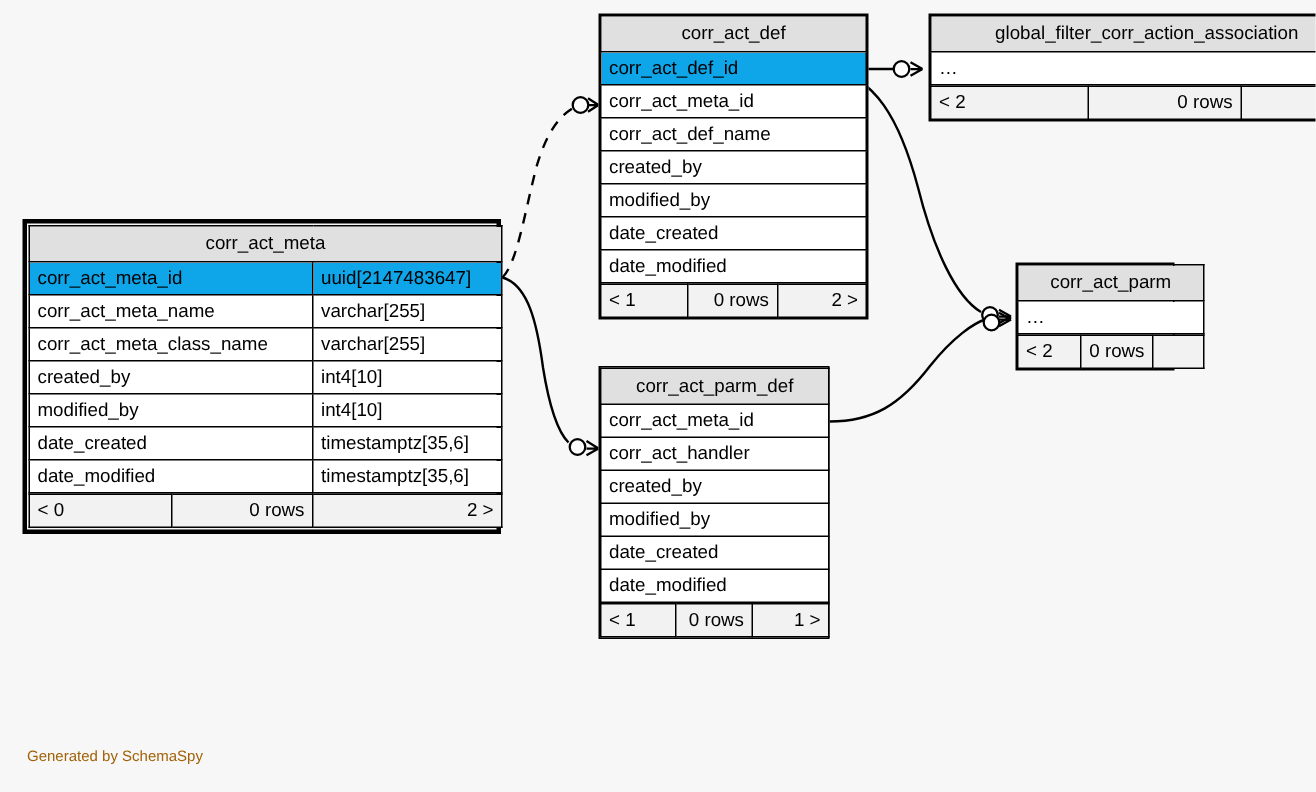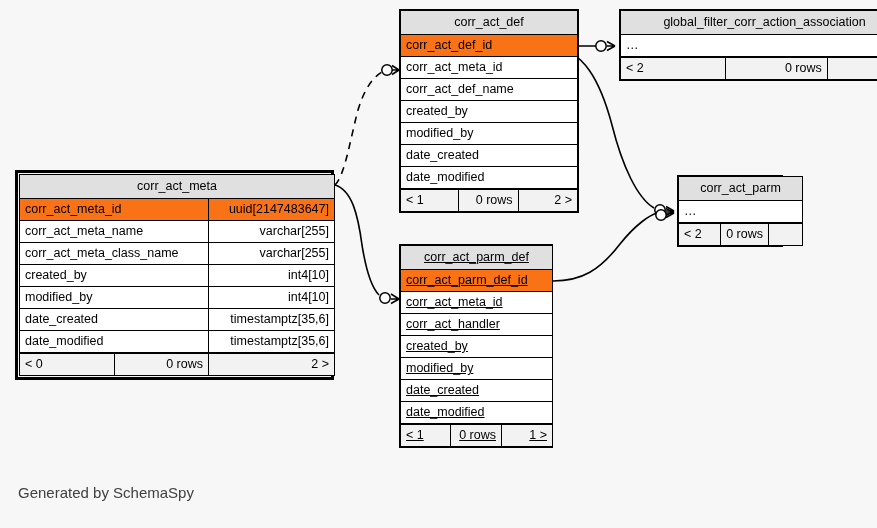--- a/index.html
+++ b/index.html
@@ -59,50 +59,50 @@
   }
 
   .title-cell {
     background: #e0e0e0;
     text-align: center;
     font-size: 12.5px;
     padding: 4px 5px 5px 5px !important;
   }
 
   .row-pk td {
-    background: #f97316;
+    background: #0ea5e9;
   }
   .row-normal td {
     background: #ffffff;
   }
 
   .col-name { text-align: left; }
-  .col-type { text-align: right; }
+  .col-type { text-align: left; }
 
   .footer td {
     background: #f2f2f2;
     font-size: 12.5px;
     padding: 3px 5px 4px 5px !important;
   }
   .foot-left  { text-align: left; }
   .foot-mid   { text-align: right; }
   .foot-right { text-align: right; }
 
   .ellipsis-cell {
     background: #ffffff;
     color: #000000;
     letter-spacing: 1px;
   }
 
   #caption {
     position: absolute;
     left: 18px;
-    top: 484px;
-    font-size: 15px;
-    color: #404040;
+    top: 499px;
+    font-size: 10px;
+    color: #a16207;
     white-space: nowrap;
   }
 </style>
 </head>
 <body>
 
 <div id="canvas">
 
   <svg id="edges" viewBox="0 0 877 528" width="877" height="528">
     <defs>
@@ -135,21 +135,21 @@
       <path d="M674,211 L666,206.5 M674,211 L666,215.5 M674,211 L666,211" stroke="#000" stroke-width="1.5" fill="none"></path>
     </g>
 
     <g>
       <path d="M553,281 C582,281 600,270 620,244 C636,224 650,215 657,213" stroke="#000" stroke-width="1.6" fill="none"></path>
       <circle cx="661" cy="215" r="5.2" fill="#ffffff" stroke="#000" stroke-width="1.5"></circle>
       <path d="M674,213 L666,208.5 M674,213 L666,217.5 M674,213 L666,213" stroke="#000" stroke-width="1.5" fill="none"></path>
     </g>
   </svg>
 
-  <div class="table-box focal" style="left:15px; top:146px; width:319px;margin-top:24px;">
+  <div class="table-box focal" style="left:15px; top:146px; width:319px;">
     <table class="tbl">
       <colgroup>
           <col style="width:189px">
           <col style="width:126px">
         </colgroup>
       <tbody>
         <tr>
           <td class="title-cell" colspan="2">corr_act_meta</td>
         </tr>
         <tr class="row-pk">
@@ -239,31 +239,28 @@
       <tbody>
         <tr class="footer">
           <td class="foot-left">&lt; 1</td>
           <td class="foot-mid">0 rows</td>
           <td class="foot-right">2 &gt;</td>
         </tr>
       </tbody>
     </table>
   </div>
 
-  <div class="table-box" style="left:399px; top:244px; width:154px;text-decoration:underline;">
+  <div class="table-box" style="left:399px; top:244px; width:154px;">
     <table class="tbl">
       <colgroup>
           <col style="width:152px">
         </colgroup>
       <tbody>
         <tr>
           <td class="title-cell">corr_act_parm_def</td>
-        </tr>
-        <tr class="row-pk">
-          <td class="col-name">corr_act_parm_def_id</td>
         </tr>
         <tr class="row-normal">
           <td class="col-name">corr_act_meta_id</td>
         </tr>
         <tr class="row-normal">
           <td class="col-name">corr_act_handler</td>
         </tr>
         <tr class="row-normal">
           <td class="col-name">created_by</td>
         </tr>

